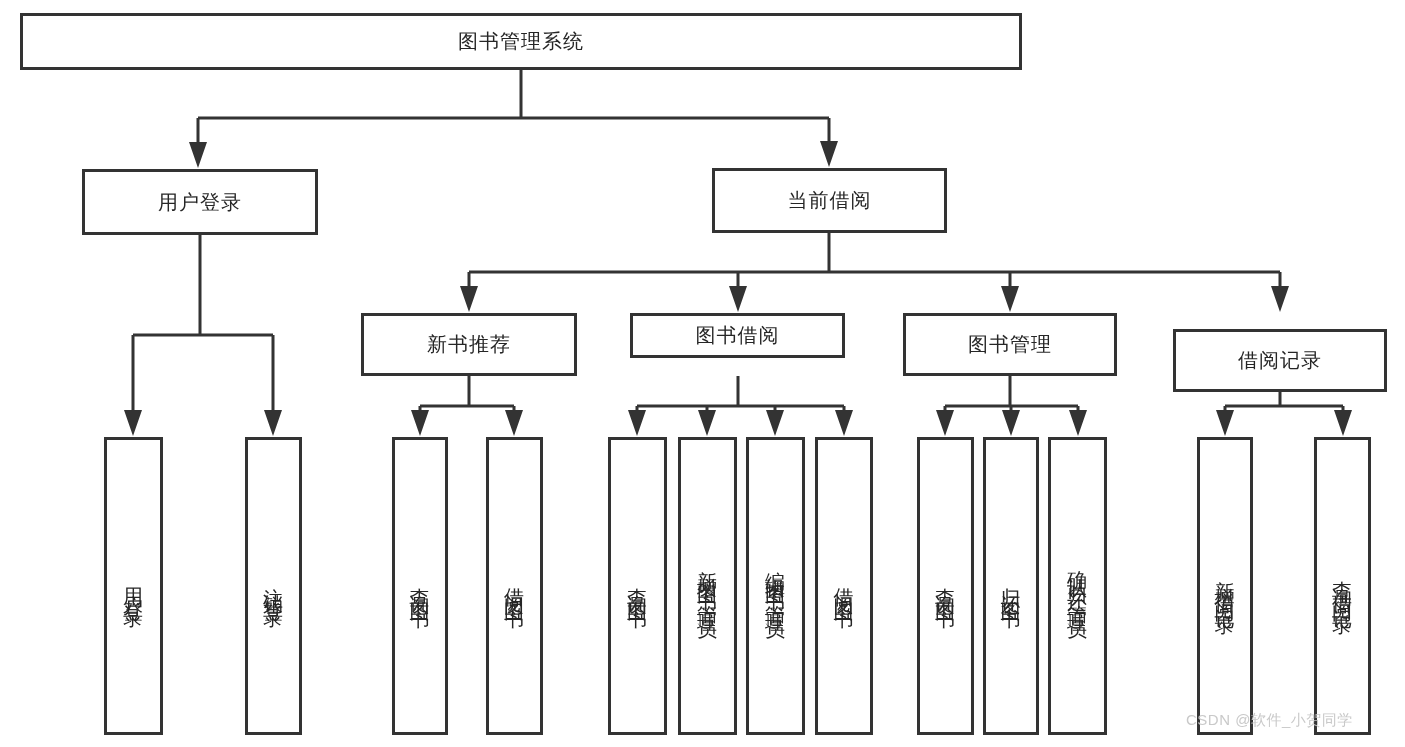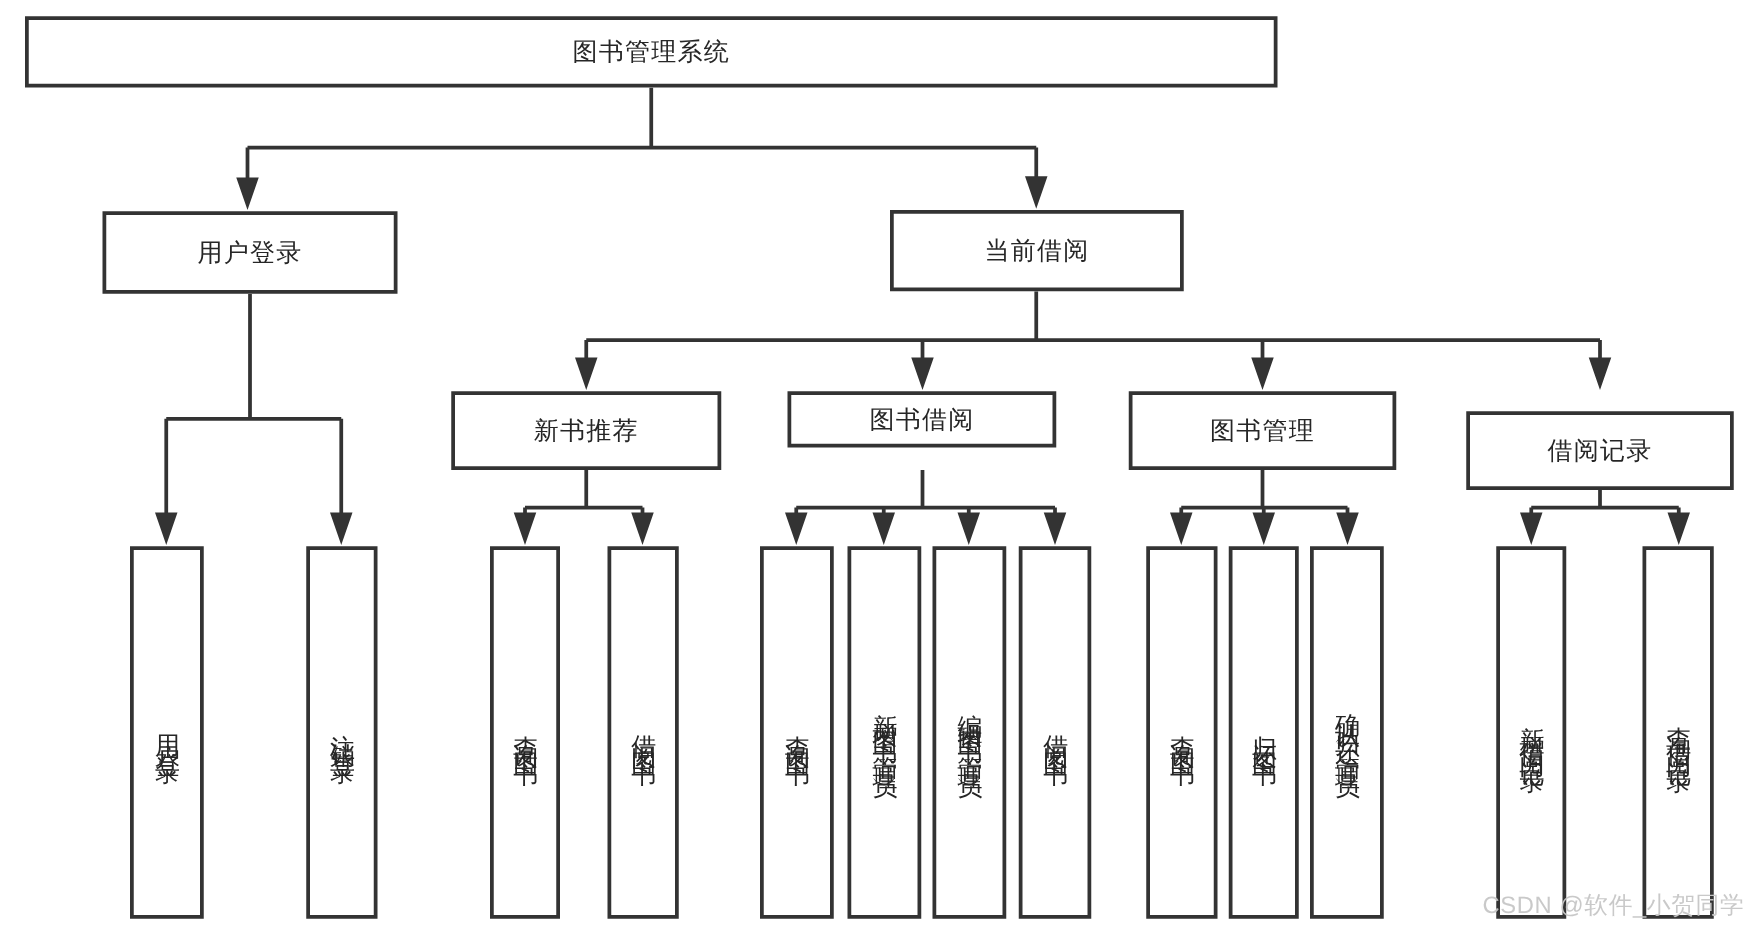--- a/index.html
+++ b/index.html
@@ -15,21 +15,21 @@
   }
   .box.h{font-size:20px;letter-spacing:1px;font-weight:400;}
   .box.v{
     top:437px;height:298px;
     writing-mode:vertical-rl;text-orientation:mixed;
     font-size:20px;letter-spacing:7px;line-height:1;
     padding:6px 0;font-weight:400;
   }
   .watermark{
     position:absolute;left:1186px;top:711px;z-index:6;
-    color:rgba(198,198,198,0.95);font-size:19px;letter-spacing:0.5px;
+    color:rgba(198,198,198,0.95);font-size:15px;letter-spacing:0.5px;
     white-space:nowrap;
   }
 </style>
 </head>
 <body>
 
 <div class="stage">
 
   <svg class="connectors" width="1405" height="747" viewBox="0 0 1405 747" xmlns="http://www.w3.org/2000/svg">
     <path fill="none" stroke="#333333" stroke-width="3" d="M521 70 V118 M198 118 H829 M198 118 V147 M829 118 V147

